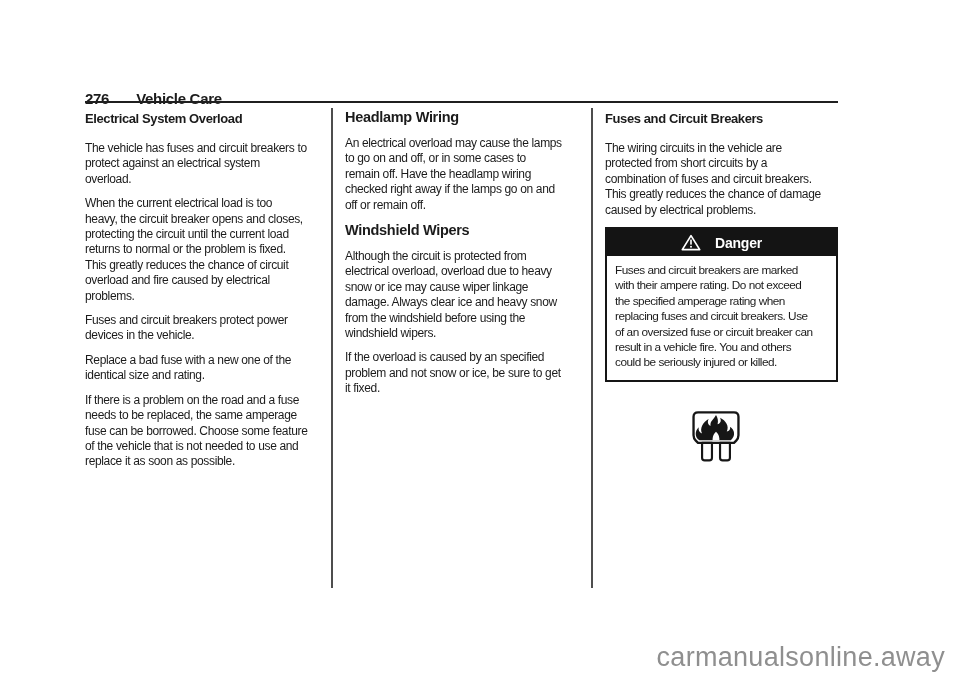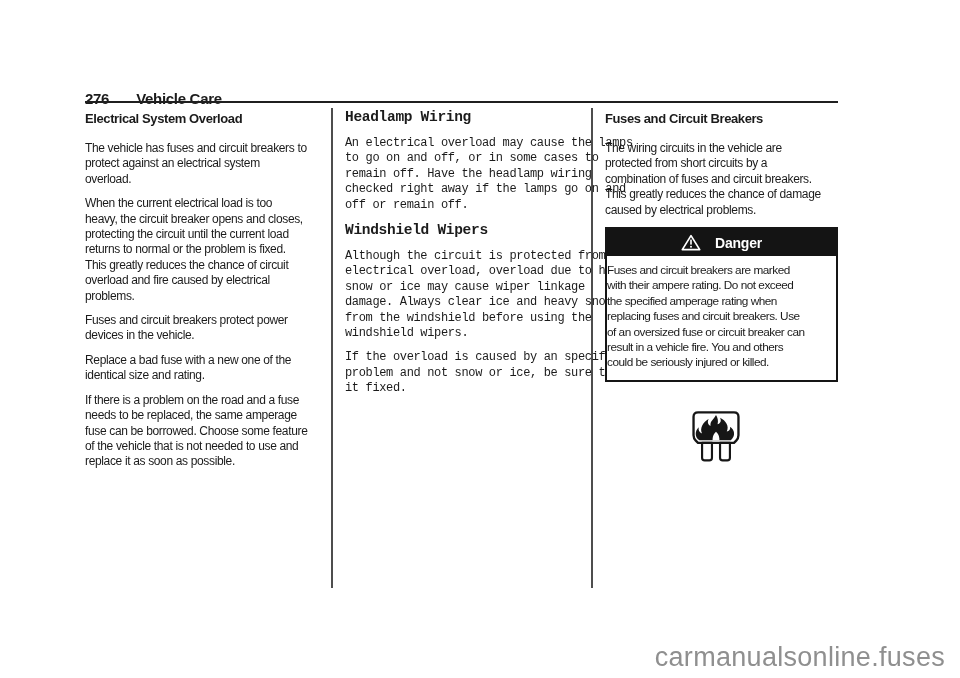--- a/index.html
+++ b/index.html
@@ -44,21 +44,21 @@
     height: 480px;
     width: 2px;
     background: #4e4e4e;
   }
   .divider.d1 { left: 331px; }
   .divider.d2 { left: 591px; }
 
   
   .column { position: absolute; top: 109px; width: 246px; }
   .col1 { left: 85px; }
-  .col2 { left: 345px; font-family: Liberation Mono, monospace; }
+  .col2 { left: 345px; }
   .col3 { left: 605px; width: 221px; }
 
   h1 {
     font-size: 13px;
     line-height: 19px;
     letter-spacing: -0.4px;
     font-weight: bold;
     margin: 0 0 13px 0;
     white-space: nowrap;
   }
@@ -98,21 +98,21 @@
     font-weight: bold;
     font-size: 14px;
     letter-spacing: -0.2px;
   }
   .danger-header svg { display: block; }
   p.danger-body {
     font-size: 11.8px;
     line-height: 15.4px;
     letter-spacing: -0.5px;
     margin: 0;
-    padding: 7px 8px 9px 0;
+    padding: 7px 8px 9px 8px;
     white-space: pre-line;
     width: max-content;
     max-width: none;
   }
 
   
   .fuse-icon {
     display: block;
     margin: 29px auto 0 auto;
   }
@@ -226,15 +226,15 @@
                C52 28 51 20.5 45.5 17.5
                C46.5 20.5 44.5 22.5 42 22.8
                C45 17 41 10.5 34.5 7.5
                C36.5 11.5 34.5 14 31.8 14.8
                C32.8 10.5 31.8 7.5 30 4.5 Z" fill="#161616"></path>
 
       <path d="M26.2 32.5 C26.2 27.5 27.8 25.5 30 23.2 C32.2 25.5 33.8 27.5 33.8 32.5 Z" fill="#ffffff"></path>
     </svg>
   </section>
 
-  <div class="watermark">carmanualsonline.fuses</div>
+  <div class="watermark">carmanualsonline.away</div>
 
 </div>
 
 </body></html>

